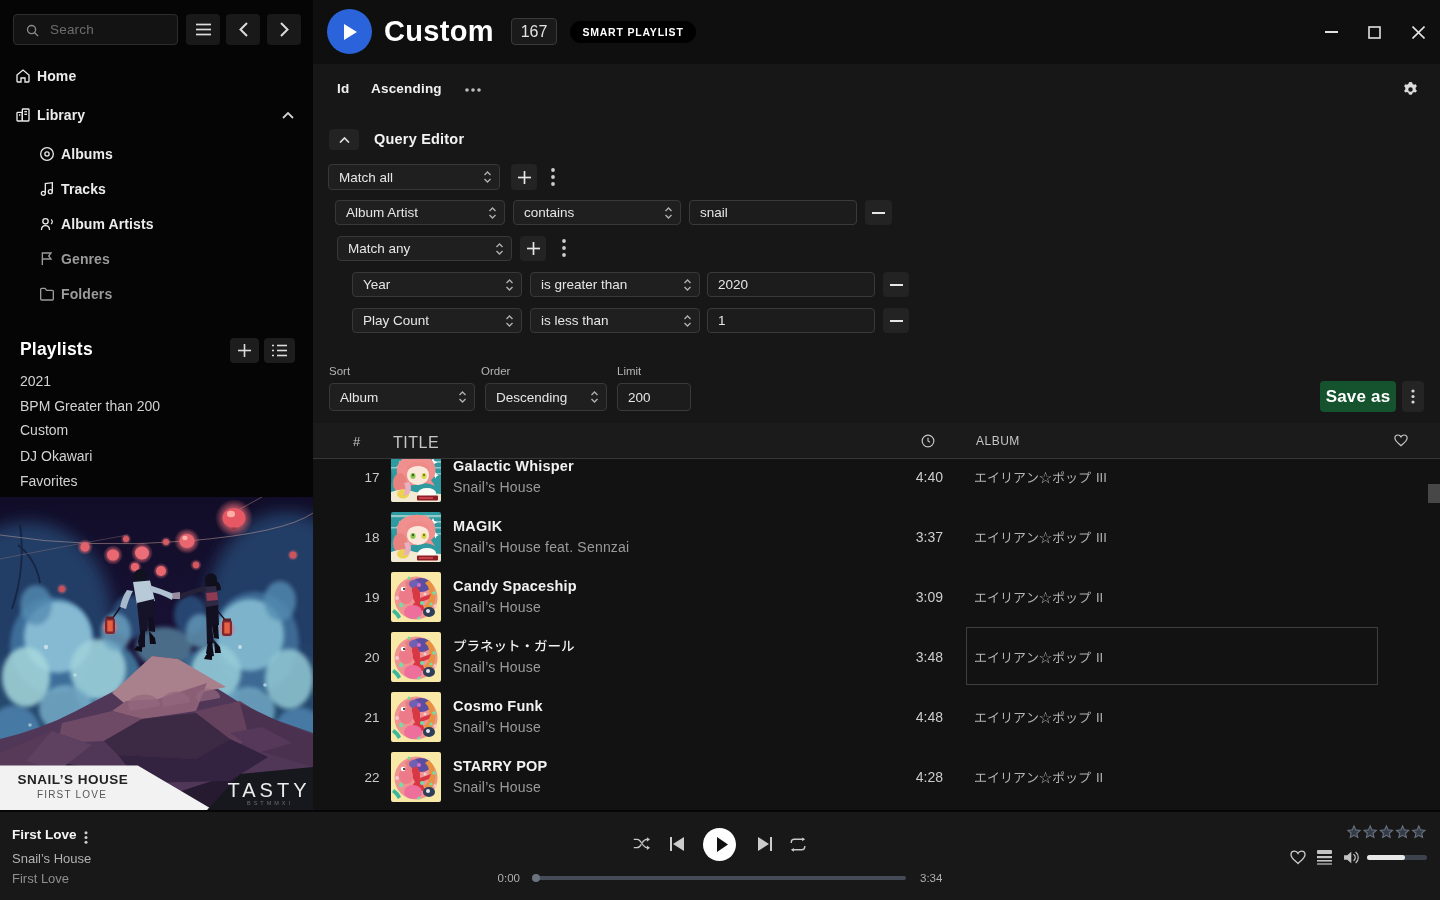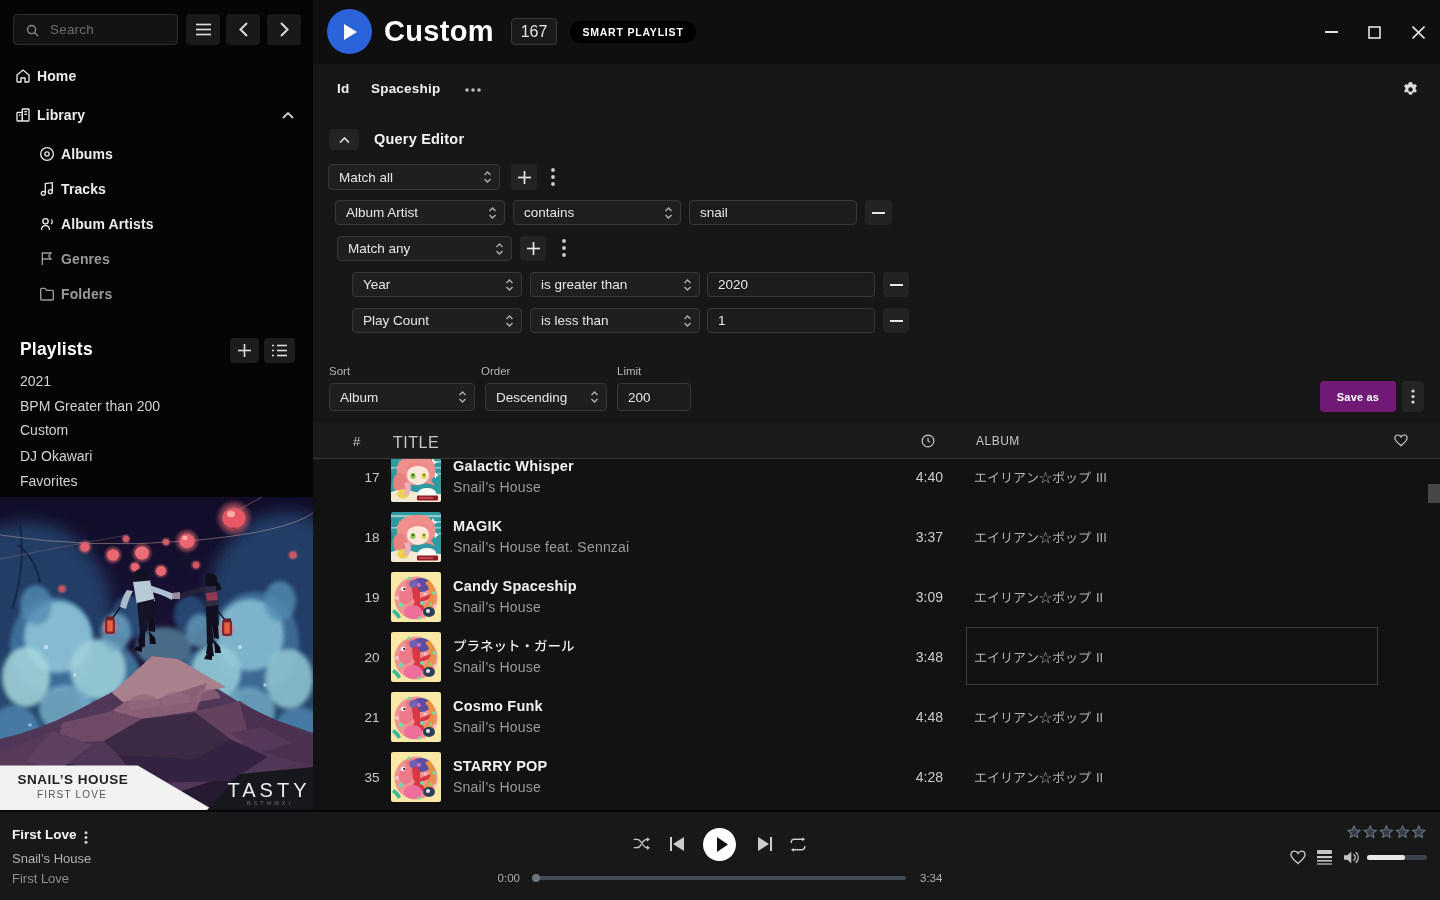--- a/index.html
+++ b/index.html
@@ -31,21 +31,21 @@
 #idsort{position:absolute;left:24px;top:17px;font-size:13.5px;color:#f0f0f0;font-weight:700;letter-spacing:.2px}
 #asc{position:absolute;left:58px;top:17px;font-size:13.5px;color:#f0f0f0;font-weight:700;letter-spacing:.2px}
 
 #gear{position:absolute;left:1089px;top:17px}
 .qbtn{position:absolute;background:#232323;border-radius:4px;display:flex;align-items:center;justify-content:center}
 .sel{position:absolute;background:#1f1f1f;border:1px solid #383838;border-radius:4px;color:#e6e6e6;font-size:13.5px;display:flex;align-items:center;padding-left:10px}
 .sel svg{position:absolute;right:7px;top:50%;margin-top:-6px}
 .inp{position:absolute;background:#1c1c1c;border:1px solid #3a3a3a;border-radius:4px;color:#e6e6e6;font-size:13.5px;display:flex;align-items:center;padding-left:10px}
 .kebab{position:absolute;width:4px;color:#c8c8c8}
 .lbl{position:absolute;font-size:11.5px;color:#b4b4b4}
-#saveas{position:absolute;left:1007px;top:317px;width:76px;height:31px;background:#701a75;border-radius:4px;color:#fff;font-size:11px;font-weight:700;display:flex;align-items:center;justify-content:center;letter-spacing:.2px}
+#saveas{position:absolute;left:1007px;top:317px;width:76px;height:31px;background:#14532d;border-radius:4px;color:#fff;font-size:17px;font-weight:700;display:flex;align-items:center;justify-content:center;letter-spacing:.2px}
 #sdots{position:absolute;left:1089px;top:317px;width:22px;height:31px;background:#242424;border-radius:4px;display:flex;align-items:center;justify-content:center}
 
 #thead{position:absolute;left:0;top:359px;width:1127px;height:36px;background:#1b1b1b;border-bottom:1px solid #373737;z-index:2;color:#c6c6c6}
 #rows{position:absolute;left:0;top:395px;width:1127px;height:351px;background:#121212;overflow:hidden}
 .row{position:absolute;left:0;width:1127px;height:60px}
 .rnum{position:absolute;left:44px;top:0;width:30px;height:60px;display:flex;align-items:center;justify-content:center;font-size:13.5px;color:#c9c9c9}
 .thumb{position:absolute;left:78px;top:5px;width:50px;height:50px;border-radius:2px;overflow:hidden}
 .rtitle{position:absolute;left:140px;top:11px;font-size:14.5px;font-weight:700;color:#f2f2f2;letter-spacing:.2px}
 .rartist{position:absolute;left:140px;top:32px;font-size:14px;color:#9a9a9a;letter-spacing:.2px}
 .rdur{position:absolute;left:560px;top:0;width:70px;height:60px;display:flex;align-items:center;justify-content:flex-end;font-size:14px;color:#cccccc}
@@ -399,21 +399,21 @@
   <div class="winbtn" style="left:1091px">
         <svg width="13" height="13" viewBox="0 0 13 13" stroke="#e2e2e2" stroke-width="1.6">
           <line x1="0.5" y1="0.5" x2="12.5" y2="12.5"></line>
           <line x1="12.5" y1="0.5" x2="0.5" y2="12.5"></line>
         </svg>
       </div>
 </div>
 
 <div id="main">
   <div id="idsort">Id</div>
-      <div id="asc">Spaceship</div>
+      <div id="asc">Ascending</div>
   <svg style="position:absolute;left:151px;top:23px" width="18" height="6" viewBox="0 0 18 6" fill="#bdbdbd">
         <circle cx="3" cy="3" r="1.8"></circle>
         <circle cx="9" cy="3" r="1.8"></circle>
         <circle cx="15" cy="3" r="1.8"></circle>
       </svg>
   <div id="gear"><svg width="17" height="17" viewBox="0 0 24 24" fill="#dcdcdc">
           <path d="M12 1.5 l2.2 .3 .8 2.6 a8 8 0 0 1 1.8 1 l2.6-.8 1.6 2.8 -1.8 2a8 8 0 0 1 0 2.2 l1.8 2 -1.6 2.8 -2.6-.8a8 8 0 0 1 -1.8 1 l-.8 2.6 -2.2 .3 -2.2-.3 -.8-2.6a8 8 0 0 1 -1.8-1 l-2.6 .8 -1.6-2.8 1.8-2a8 8 0 0 1 0-2.2 l-1.8-2 1.6-2.8 2.6 .8a8 8 0 0 1 1.8-1 l.8-2.6 Z M12 15.2 a3.2 3.2 0 1 0 0-6.4 3.2 3.2 0 0 0 0 6.4Z" fill-rule="evenodd"></path>
         </svg></div>
 
   <div class="qbtn" style="left:16px;top:65px;width:30px;height:21px">
@@ -605,21 +605,21 @@
 <div class="rartist">Snail’s House</div>
 <div class="rdur">4:48</div>
 <div class="ralb">
             <svg style="" width="117.0" height="13" viewBox="0 -880 9000 1000">
               <path fill="#b5b5b5" d="M145 -669Q165 -666 190 -665Q214 -663 229 -663H779Q802 -663 824 -665Q846 -667 864 -669V-581Q845 -583 823 -584Q800 -585 779 -585H229Q215 -585 189 -584Q164 -583 145 -581ZM454 -82V-619H539V-82ZM84 -131Q106 -128 129 -127Q151 -125 172 -125H833Q856 -125 876 -127Q897 -129 916 -131V-40Q896 -42 872 -43Q848 -44 833 -44H172Q152 -44 130 -43Q107 -42 84 -40Z M1086 -361Q1216 -396 1328 -446Q1440 -496 1523 -548Q1575 -581 1625 -619Q1674 -658 1718 -700Q1762 -742 1796 -783L1863 -721Q1821 -676 1772 -633Q1723 -590 1668 -551Q1614 -511 1555 -474Q1500 -441 1431 -406Q1362 -371 1284 -340Q1206 -309 1126 -283ZM1507 -506 1593 -532V-76Q1593 -57 1593 -36Q1594 -15 1595 3Q1597 21 1599 31H1501Q1502 21 1504 3Q1505 -15 1506 -36Q1507 -57 1507 -76Z M2776 -759Q2775 -740 2774 -719Q2773 -697 2773 -672Q2773 -652 2773 -621Q2773 -590 2773 -559Q2773 -529 2773 -510Q2773 -420 2766 -357Q2760 -294 2747 -250Q2735 -205 2715 -171Q2695 -137 2668 -105Q2636 -67 2594 -38Q2553 -10 2510 10Q2467 29 2430 41L2365 -28Q2434 -45 2496 -77Q2557 -108 2604 -161Q2631 -192 2647 -225Q2664 -257 2672 -297Q2681 -337 2684 -390Q2687 -443 2687 -514Q2687 -534 2687 -564Q2687 -594 2687 -625Q2687 -655 2687 -672Q2687 -697 2686 -719Q2684 -740 2682 -759ZM2312 -751Q2311 -737 2309 -717Q2308 -697 2308 -679Q2308 -672 2308 -647Q2308 -623 2308 -589Q2308 -555 2308 -517Q2308 -479 2308 -443Q2308 -408 2308 -382Q2308 -356 2308 -345Q2308 -326 2309 -304Q2311 -283 2312 -269H2220Q2222 -281 2223 -302Q2225 -324 2225 -346Q2225 -356 2225 -382Q2225 -409 2225 -444Q2225 -479 2225 -517Q2225 -555 2225 -589Q2225 -623 2225 -647Q2225 -672 2225 -679Q2225 -692 2224 -715Q2223 -737 2221 -751Z M3931 -676Q3925 -669 3918 -659Q3910 -649 3904 -640Q3885 -606 3847 -556Q3810 -507 3761 -455Q3712 -404 3655 -364L3589 -417Q3624 -437 3657 -466Q3691 -494 3720 -526Q3750 -557 3773 -587Q3795 -618 3808 -641Q3792 -641 3757 -641Q3721 -641 3673 -641Q3624 -641 3569 -641Q3514 -641 3460 -641Q3406 -641 3359 -641Q3312 -641 3280 -641Q3248 -641 3238 -641Q3210 -641 3182 -640Q3154 -638 3124 -635V-726Q3150 -722 3180 -720Q3210 -717 3238 -717Q3248 -717 3281 -717Q3314 -717 3362 -717Q3409 -717 3465 -717Q3521 -717 3576 -717Q3632 -717 3681 -717Q3730 -717 3765 -717Q3799 -717 3812 -717Q3822 -717 3835 -718Q3849 -718 3862 -720Q3875 -722 3882 -723ZM3532 -544Q3532 -463 3527 -392Q3522 -321 3507 -259Q3492 -197 3461 -144Q3431 -92 3380 -46Q3329 -1 3253 37L3179 -23Q3200 -30 3224 -41Q3248 -53 3269 -68Q3328 -103 3363 -147Q3398 -191 3415 -242Q3433 -294 3440 -352Q3446 -409 3446 -471Q3446 -490 3445 -507Q3445 -524 3442 -544Z M4227 -733Q4254 -715 4289 -688Q4324 -662 4360 -632Q4397 -603 4429 -575Q4461 -547 4482 -526L4419 -463Q4400 -482 4370 -510Q4340 -538 4304 -568Q4268 -599 4233 -626Q4198 -654 4170 -672ZM4141 -63Q4229 -76 4301 -99Q4374 -122 4434 -151Q4494 -180 4541 -209Q4618 -257 4683 -320Q4748 -382 4797 -449Q4846 -516 4875 -577L4923 -492Q4889 -430 4839 -366Q4789 -302 4726 -243Q4663 -184 4587 -136Q4537 -105 4478 -75Q4418 -45 4348 -21Q4277 4 4194 19Z M5496 -821H5504L5612 -485H5962L5963 -476L5679 -276L5792 59L5785 65L5500 -145L5215 65L5208 59L5321 -276L5037 -476L5038 -485H5388ZM5227 -448 5128 -453V-451L5215 -396L5365 -290L5309 -124L5268 -18L5270 -17L5360 -88L5500 -191L5640 -88L5730 -17L5732 -18L5691 -124L5635 -290L5785 -396L5872 -451V-453L5772 -448H5585L5527 -627L5501 -724H5499L5472 -627L5415 -448Z M6755 -739Q6755 -712 6773 -694Q6792 -675 6818 -675Q6845 -675 6864 -694Q6883 -712 6883 -739Q6883 -766 6864 -784Q6845 -803 6818 -803Q6792 -803 6773 -784Q6755 -766 6755 -739ZM6709 -739Q6709 -769 6724 -794Q6739 -819 6763 -834Q6788 -849 6818 -849Q6849 -849 6874 -834Q6899 -819 6913 -794Q6928 -769 6928 -739Q6928 -709 6913 -684Q6899 -659 6874 -644Q6849 -630 6818 -630Q6788 -630 6763 -644Q6739 -659 6724 -684Q6709 -709 6709 -739ZM6542 -771Q6541 -764 6539 -751Q6538 -738 6537 -724Q6536 -710 6536 -699Q6536 -673 6536 -639Q6536 -605 6536 -572Q6536 -539 6536 -514Q6536 -494 6536 -456Q6536 -418 6536 -370Q6536 -322 6536 -272Q6536 -221 6536 -174Q6536 -127 6536 -91Q6536 -55 6536 -37Q6536 3 6516 23Q6496 43 6450 43Q6429 43 6403 42Q6378 41 6353 39Q6328 37 6308 36L6301 -44Q6334 -38 6365 -35Q6396 -32 6416 -32Q6436 -32 6445 -42Q6454 -51 6455 -70Q6455 -84 6455 -119Q6455 -153 6455 -199Q6455 -244 6455 -295Q6455 -345 6455 -390Q6455 -436 6455 -469Q6455 -502 6455 -514Q6455 -531 6455 -565Q6455 -599 6455 -637Q6455 -674 6455 -700Q6455 -716 6453 -738Q6450 -760 6448 -771ZM6092 -602Q6113 -600 6133 -598Q6153 -597 6177 -597Q6189 -597 6226 -597Q6263 -597 6316 -597Q6368 -597 6428 -597Q6488 -597 6549 -597Q6609 -597 6661 -597Q6714 -597 6750 -597Q6787 -597 6800 -597Q6818 -597 6840 -598Q6863 -600 6882 -602V-519Q6862 -520 6841 -521Q6819 -521 6801 -521Q6788 -521 6752 -521Q6715 -521 6663 -521Q6610 -521 6550 -521Q6490 -521 6430 -521Q6370 -521 6317 -521Q6264 -521 6228 -521Q6191 -521 6177 -521Q6155 -521 6134 -520Q6112 -520 6092 -518ZM6322 -367Q6306 -335 6282 -297Q6259 -259 6231 -220Q6204 -182 6177 -149Q6151 -116 6130 -93L6061 -139Q6086 -162 6113 -194Q6140 -227 6167 -263Q6193 -299 6215 -335Q6237 -370 6252 -401ZM6740 -400Q6760 -376 6784 -343Q6807 -310 6832 -273Q6856 -235 6877 -201Q6898 -166 6913 -139L6839 -98Q6825 -128 6804 -164Q6784 -200 6761 -237Q6738 -274 6714 -307Q6691 -340 6672 -364Z M7483 -576Q7490 -561 7501 -532Q7512 -502 7524 -469Q7537 -436 7547 -406Q7557 -377 7562 -360L7488 -334Q7484 -351 7474 -380Q7465 -409 7453 -442Q7441 -476 7429 -505Q7417 -534 7410 -551ZM7845 -520Q7840 -505 7837 -493Q7833 -480 7830 -470Q7810 -388 7776 -309Q7742 -231 7688 -163Q7619 -75 7533 -16Q7446 43 7362 75L7296 8Q7354 -10 7413 -40Q7473 -70 7526 -112Q7580 -154 7621 -205Q7657 -249 7685 -304Q7714 -359 7733 -421Q7752 -483 7759 -547ZM7251 -526Q7259 -509 7271 -480Q7283 -451 7297 -416Q7310 -382 7322 -351Q7335 -319 7342 -300L7266 -272Q7260 -291 7249 -323Q7237 -356 7223 -391Q7209 -426 7197 -455Q7184 -484 7177 -497Z M8805 -718Q8805 -691 8825 -672Q8844 -652 8871 -652Q8899 -652 8918 -672Q8938 -691 8938 -718Q8938 -746 8918 -765Q8899 -785 8871 -785Q8844 -785 8825 -765Q8805 -746 8805 -718ZM8759 -718Q8759 -749 8775 -775Q8790 -800 8815 -815Q8840 -831 8871 -831Q8902 -831 8928 -815Q8953 -800 8968 -775Q8984 -749 8984 -718Q8984 -687 8968 -662Q8953 -637 8928 -622Q8902 -606 8871 -606Q8840 -606 8815 -622Q8790 -637 8775 -662Q8759 -687 8759 -718ZM8846 -651Q8841 -641 8838 -628Q8834 -616 8831 -601Q8823 -562 8810 -514Q8797 -466 8779 -416Q8760 -365 8736 -318Q8712 -271 8682 -232Q8636 -174 8580 -124Q8524 -74 8452 -34Q8380 6 8288 35L8220 -40Q8318 -64 8389 -100Q8461 -136 8515 -181Q8569 -227 8610 -280Q8646 -326 8673 -383Q8699 -441 8717 -500Q8735 -558 8741 -606Q8727 -606 8688 -606Q8649 -606 8596 -606Q8543 -606 8485 -606Q8428 -606 8375 -606Q8322 -606 8283 -606Q8244 -606 8230 -606Q8200 -606 8175 -605Q8150 -604 8130 -603V-692Q8144 -690 8161 -688Q8178 -687 8196 -686Q8214 -685 8230 -685Q8242 -685 8273 -685Q8304 -685 8346 -685Q8389 -685 8437 -685Q8486 -685 8533 -685Q8581 -685 8623 -685Q8664 -685 8693 -685Q8722 -685 8732 -685Q8743 -685 8757 -686Q8771 -687 8785 -690Z"></path>
             </svg>
             <span style="font-size:13px;color:#b5b5b5">II</span>
           </div>
 </div>
 <div class="row" style="top:288px">
-<div class="rnum">35</div>
+<div class="rnum">22</div>
 <div class="thumb"><svg width="50" height="50" viewBox="0 0 50 50">
               <use href="#cov2"></use>
             </svg></div>
 <div class="rtitle">STARRY POP</div>
 <div class="rartist">Snail’s House</div>
 <div class="rdur">4:28</div>
 <div class="ralb">
             <svg style="" width="117.0" height="13" viewBox="0 -880 9000 1000">
               <path fill="#b5b5b5" d="M145 -669Q165 -666 190 -665Q214 -663 229 -663H779Q802 -663 824 -665Q846 -667 864 -669V-581Q845 -583 823 -584Q800 -585 779 -585H229Q215 -585 189 -584Q164 -583 145 -581ZM454 -82V-619H539V-82ZM84 -131Q106 -128 129 -127Q151 -125 172 -125H833Q856 -125 876 -127Q897 -129 916 -131V-40Q896 -42 872 -43Q848 -44 833 -44H172Q152 -44 130 -43Q107 -42 84 -40Z M1086 -361Q1216 -396 1328 -446Q1440 -496 1523 -548Q1575 -581 1625 -619Q1674 -658 1718 -700Q1762 -742 1796 -783L1863 -721Q1821 -676 1772 -633Q1723 -590 1668 -551Q1614 -511 1555 -474Q1500 -441 1431 -406Q1362 -371 1284 -340Q1206 -309 1126 -283ZM1507 -506 1593 -532V-76Q1593 -57 1593 -36Q1594 -15 1595 3Q1597 21 1599 31H1501Q1502 21 1504 3Q1505 -15 1506 -36Q1507 -57 1507 -76Z M2776 -759Q2775 -740 2774 -719Q2773 -697 2773 -672Q2773 -652 2773 -621Q2773 -590 2773 -559Q2773 -529 2773 -510Q2773 -420 2766 -357Q2760 -294 2747 -250Q2735 -205 2715 -171Q2695 -137 2668 -105Q2636 -67 2594 -38Q2553 -10 2510 10Q2467 29 2430 41L2365 -28Q2434 -45 2496 -77Q2557 -108 2604 -161Q2631 -192 2647 -225Q2664 -257 2672 -297Q2681 -337 2684 -390Q2687 -443 2687 -514Q2687 -534 2687 -564Q2687 -594 2687 -625Q2687 -655 2687 -672Q2687 -697 2686 -719Q2684 -740 2682 -759ZM2312 -751Q2311 -737 2309 -717Q2308 -697 2308 -679Q2308 -672 2308 -647Q2308 -623 2308 -589Q2308 -555 2308 -517Q2308 -479 2308 -443Q2308 -408 2308 -382Q2308 -356 2308 -345Q2308 -326 2309 -304Q2311 -283 2312 -269H2220Q2222 -281 2223 -302Q2225 -324 2225 -346Q2225 -356 2225 -382Q2225 -409 2225 -444Q2225 -479 2225 -517Q2225 -555 2225 -589Q2225 -623 2225 -647Q2225 -672 2225 -679Q2225 -692 2224 -715Q2223 -737 2221 -751Z M3931 -676Q3925 -669 3918 -659Q3910 -649 3904 -640Q3885 -606 3847 -556Q3810 -507 3761 -455Q3712 -404 3655 -364L3589 -417Q3624 -437 3657 -466Q3691 -494 3720 -526Q3750 -557 3773 -587Q3795 -618 3808 -641Q3792 -641 3757 -641Q3721 -641 3673 -641Q3624 -641 3569 -641Q3514 -641 3460 -641Q3406 -641 3359 -641Q3312 -641 3280 -641Q3248 -641 3238 -641Q3210 -641 3182 -640Q3154 -638 3124 -635V-726Q3150 -722 3180 -720Q3210 -717 3238 -717Q3248 -717 3281 -717Q3314 -717 3362 -717Q3409 -717 3465 -717Q3521 -717 3576 -717Q3632 -717 3681 -717Q3730 -717 3765 -717Q3799 -717 3812 -717Q3822 -717 3835 -718Q3849 -718 3862 -720Q3875 -722 3882 -723ZM3532 -544Q3532 -463 3527 -392Q3522 -321 3507 -259Q3492 -197 3461 -144Q3431 -92 3380 -46Q3329 -1 3253 37L3179 -23Q3200 -30 3224 -41Q3248 -53 3269 -68Q3328 -103 3363 -147Q3398 -191 3415 -242Q3433 -294 3440 -352Q3446 -409 3446 -471Q3446 -490 3445 -507Q3445 -524 3442 -544Z M4227 -733Q4254 -715 4289 -688Q4324 -662 4360 -632Q4397 -603 4429 -575Q4461 -547 4482 -526L4419 -463Q4400 -482 4370 -510Q4340 -538 4304 -568Q4268 -599 4233 -626Q4198 -654 4170 -672ZM4141 -63Q4229 -76 4301 -99Q4374 -122 4434 -151Q4494 -180 4541 -209Q4618 -257 4683 -320Q4748 -382 4797 -449Q4846 -516 4875 -577L4923 -492Q4889 -430 4839 -366Q4789 -302 4726 -243Q4663 -184 4587 -136Q4537 -105 4478 -75Q4418 -45 4348 -21Q4277 4 4194 19Z M5496 -821H5504L5612 -485H5962L5963 -476L5679 -276L5792 59L5785 65L5500 -145L5215 65L5208 59L5321 -276L5037 -476L5038 -485H5388ZM5227 -448 5128 -453V-451L5215 -396L5365 -290L5309 -124L5268 -18L5270 -17L5360 -88L5500 -191L5640 -88L5730 -17L5732 -18L5691 -124L5635 -290L5785 -396L5872 -451V-453L5772 -448H5585L5527 -627L5501 -724H5499L5472 -627L5415 -448Z M6755 -739Q6755 -712 6773 -694Q6792 -675 6818 -675Q6845 -675 6864 -694Q6883 -712 6883 -739Q6883 -766 6864 -784Q6845 -803 6818 -803Q6792 -803 6773 -784Q6755 -766 6755 -739ZM6709 -739Q6709 -769 6724 -794Q6739 -819 6763 -834Q6788 -849 6818 -849Q6849 -849 6874 -834Q6899 -819 6913 -794Q6928 -769 6928 -739Q6928 -709 6913 -684Q6899 -659 6874 -644Q6849 -630 6818 -630Q6788 -630 6763 -644Q6739 -659 6724 -684Q6709 -709 6709 -739ZM6542 -771Q6541 -764 6539 -751Q6538 -738 6537 -724Q6536 -710 6536 -699Q6536 -673 6536 -639Q6536 -605 6536 -572Q6536 -539 6536 -514Q6536 -494 6536 -456Q6536 -418 6536 -370Q6536 -322 6536 -272Q6536 -221 6536 -174Q6536 -127 6536 -91Q6536 -55 6536 -37Q6536 3 6516 23Q6496 43 6450 43Q6429 43 6403 42Q6378 41 6353 39Q6328 37 6308 36L6301 -44Q6334 -38 6365 -35Q6396 -32 6416 -32Q6436 -32 6445 -42Q6454 -51 6455 -70Q6455 -84 6455 -119Q6455 -153 6455 -199Q6455 -244 6455 -295Q6455 -345 6455 -390Q6455 -436 6455 -469Q6455 -502 6455 -514Q6455 -531 6455 -565Q6455 -599 6455 -637Q6455 -674 6455 -700Q6455 -716 6453 -738Q6450 -760 6448 -771ZM6092 -602Q6113 -600 6133 -598Q6153 -597 6177 -597Q6189 -597 6226 -597Q6263 -597 6316 -597Q6368 -597 6428 -597Q6488 -597 6549 -597Q6609 -597 6661 -597Q6714 -597 6750 -597Q6787 -597 6800 -597Q6818 -597 6840 -598Q6863 -600 6882 -602V-519Q6862 -520 6841 -521Q6819 -521 6801 -521Q6788 -521 6752 -521Q6715 -521 6663 -521Q6610 -521 6550 -521Q6490 -521 6430 -521Q6370 -521 6317 -521Q6264 -521 6228 -521Q6191 -521 6177 -521Q6155 -521 6134 -520Q6112 -520 6092 -518ZM6322 -367Q6306 -335 6282 -297Q6259 -259 6231 -220Q6204 -182 6177 -149Q6151 -116 6130 -93L6061 -139Q6086 -162 6113 -194Q6140 -227 6167 -263Q6193 -299 6215 -335Q6237 -370 6252 -401ZM6740 -400Q6760 -376 6784 -343Q6807 -310 6832 -273Q6856 -235 6877 -201Q6898 -166 6913 -139L6839 -98Q6825 -128 6804 -164Q6784 -200 6761 -237Q6738 -274 6714 -307Q6691 -340 6672 -364Z M7483 -576Q7490 -561 7501 -532Q7512 -502 7524 -469Q7537 -436 7547 -406Q7557 -377 7562 -360L7488 -334Q7484 -351 7474 -380Q7465 -409 7453 -442Q7441 -476 7429 -505Q7417 -534 7410 -551ZM7845 -520Q7840 -505 7837 -493Q7833 -480 7830 -470Q7810 -388 7776 -309Q7742 -231 7688 -163Q7619 -75 7533 -16Q7446 43 7362 75L7296 8Q7354 -10 7413 -40Q7473 -70 7526 -112Q7580 -154 7621 -205Q7657 -249 7685 -304Q7714 -359 7733 -421Q7752 -483 7759 -547ZM7251 -526Q7259 -509 7271 -480Q7283 -451 7297 -416Q7310 -382 7322 -351Q7335 -319 7342 -300L7266 -272Q7260 -291 7249 -323Q7237 -356 7223 -391Q7209 -426 7197 -455Q7184 -484 7177 -497Z M8805 -718Q8805 -691 8825 -672Q8844 -652 8871 -652Q8899 -652 8918 -672Q8938 -691 8938 -718Q8938 -746 8918 -765Q8899 -785 8871 -785Q8844 -785 8825 -765Q8805 -746 8805 -718ZM8759 -718Q8759 -749 8775 -775Q8790 -800 8815 -815Q8840 -831 8871 -831Q8902 -831 8928 -815Q8953 -800 8968 -775Q8984 -749 8984 -718Q8984 -687 8968 -662Q8953 -637 8928 -622Q8902 -606 8871 -606Q8840 -606 8815 -622Q8790 -637 8775 -662Q8759 -687 8759 -718ZM8846 -651Q8841 -641 8838 -628Q8834 -616 8831 -601Q8823 -562 8810 -514Q8797 -466 8779 -416Q8760 -365 8736 -318Q8712 -271 8682 -232Q8636 -174 8580 -124Q8524 -74 8452 -34Q8380 6 8288 35L8220 -40Q8318 -64 8389 -100Q8461 -136 8515 -181Q8569 -227 8610 -280Q8646 -326 8673 -383Q8699 -441 8717 -500Q8735 -558 8741 -606Q8727 -606 8688 -606Q8649 -606 8596 -606Q8543 -606 8485 -606Q8428 -606 8375 -606Q8322 -606 8283 -606Q8244 -606 8230 -606Q8200 -606 8175 -605Q8150 -604 8130 -603V-692Q8144 -690 8161 -688Q8178 -687 8196 -686Q8214 -685 8230 -685Q8242 -685 8273 -685Q8304 -685 8346 -685Q8389 -685 8437 -685Q8486 -685 8533 -685Q8581 -685 8623 -685Q8664 -685 8693 -685Q8722 -685 8732 -685Q8743 -685 8757 -686Q8771 -687 8785 -690Z"></path>
             </svg>

